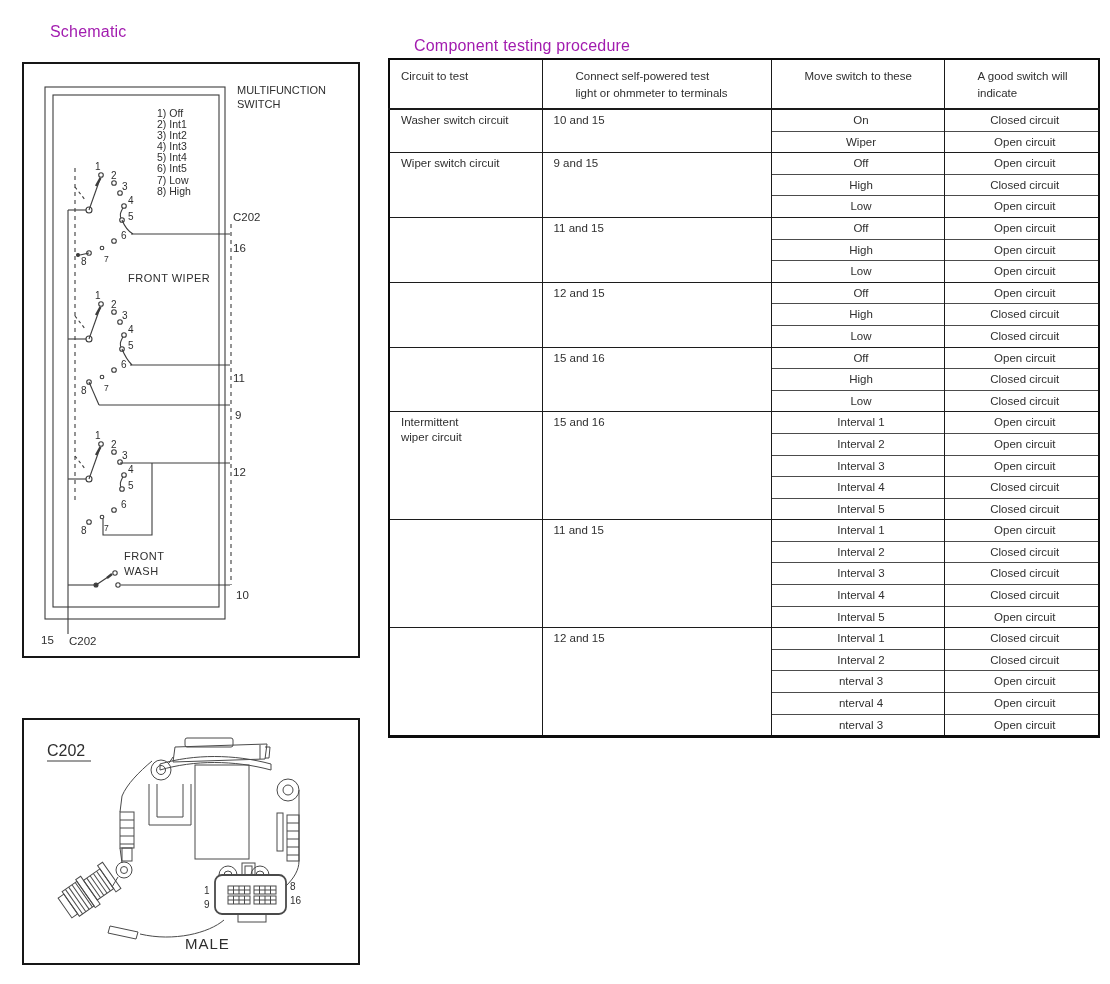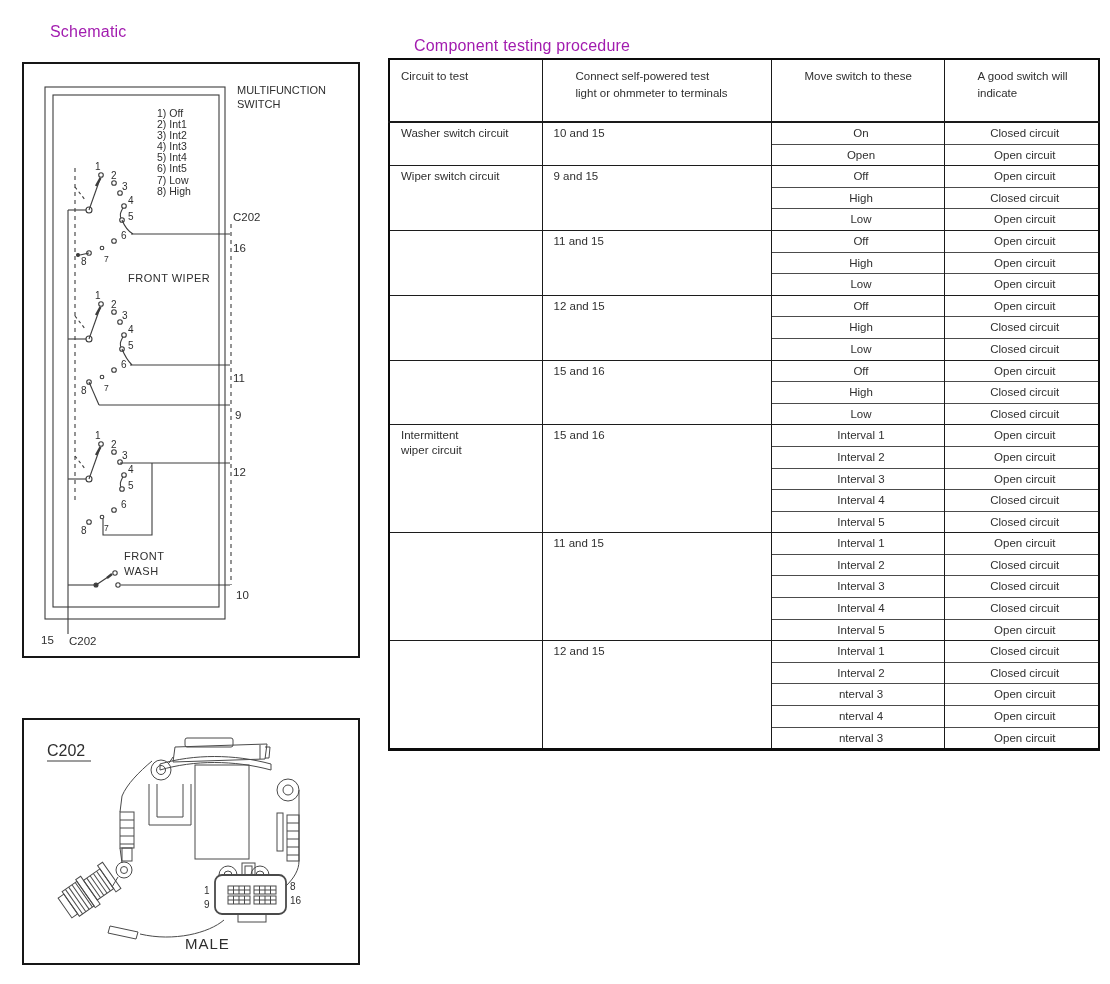--- a/index.html
+++ b/index.html
@@ -19,21 +19,21 @@
   svg text{fill:#2e2e2e;stroke:none;font-family:"Liberation Sans","DejaVu Sans",sans-serif;}
 
   table.proc-table{
     position:absolute;left:388px;top:58px;width:710px;
     border-collapse:collapse;table-layout:fixed;
     font-size:11.5px;color:#2f2f2f;
     border:2px solid #0c0c0c;border-bottom-width:3px;
   }
   .proc-table th{
     font-weight:normal;text-align:left;vertical-align:top;
-    height:63px;box-sizing:border-box;padding:8px 6px 0 11px;
+    height:50px;box-sizing:border-box;padding:8px 6px 0 11px;
     border-bottom:2px solid #1a1a1a;line-height:17px;
   }
   .proc-table th + th{border-left:1px solid #1a1a1a;padding-left:33px;}
   .proc-table td{padding:0 4px 0 11px;}
   .proc-table td.cell-circuit,.proc-table td.cell-terminals{
     vertical-align:top;padding-top:3px;line-height:15px;
   }
   .proc-table td.cell-terminals,.proc-table td.cell-position,.proc-table td.cell-result{
     border-left:1px solid #1a1a1a;
   }
@@ -305,21 +305,21 @@
       </tr>
     </thead>
   <tbody>
       <tr class="data-row row-group-start">
         <td class="cell-circuit" rowspan="2">Washer switch circuit</td>
         <td class="cell-terminals" rowspan="2">10 and 15</td>
         <td class="cell-position">On</td>
         <td class="cell-result">Closed circuit</td>
       </tr>
       <tr class="data-row row-inner">
-        <td class="cell-position">Open</td>
+        <td class="cell-position">Wiper</td>
         <td class="cell-result">Open circuit</td>
       </tr>
       <tr class="data-row row-group-start">
         <td class="cell-circuit" rowspan="3">Wiper switch circuit</td>
         <td class="cell-terminals" rowspan="3">9 and 15</td>
         <td class="cell-position">Off</td>
         <td class="cell-result">Open circuit</td>
       </tr>
       <tr class="data-row row-inner">
         <td class="cell-position">High</td>

